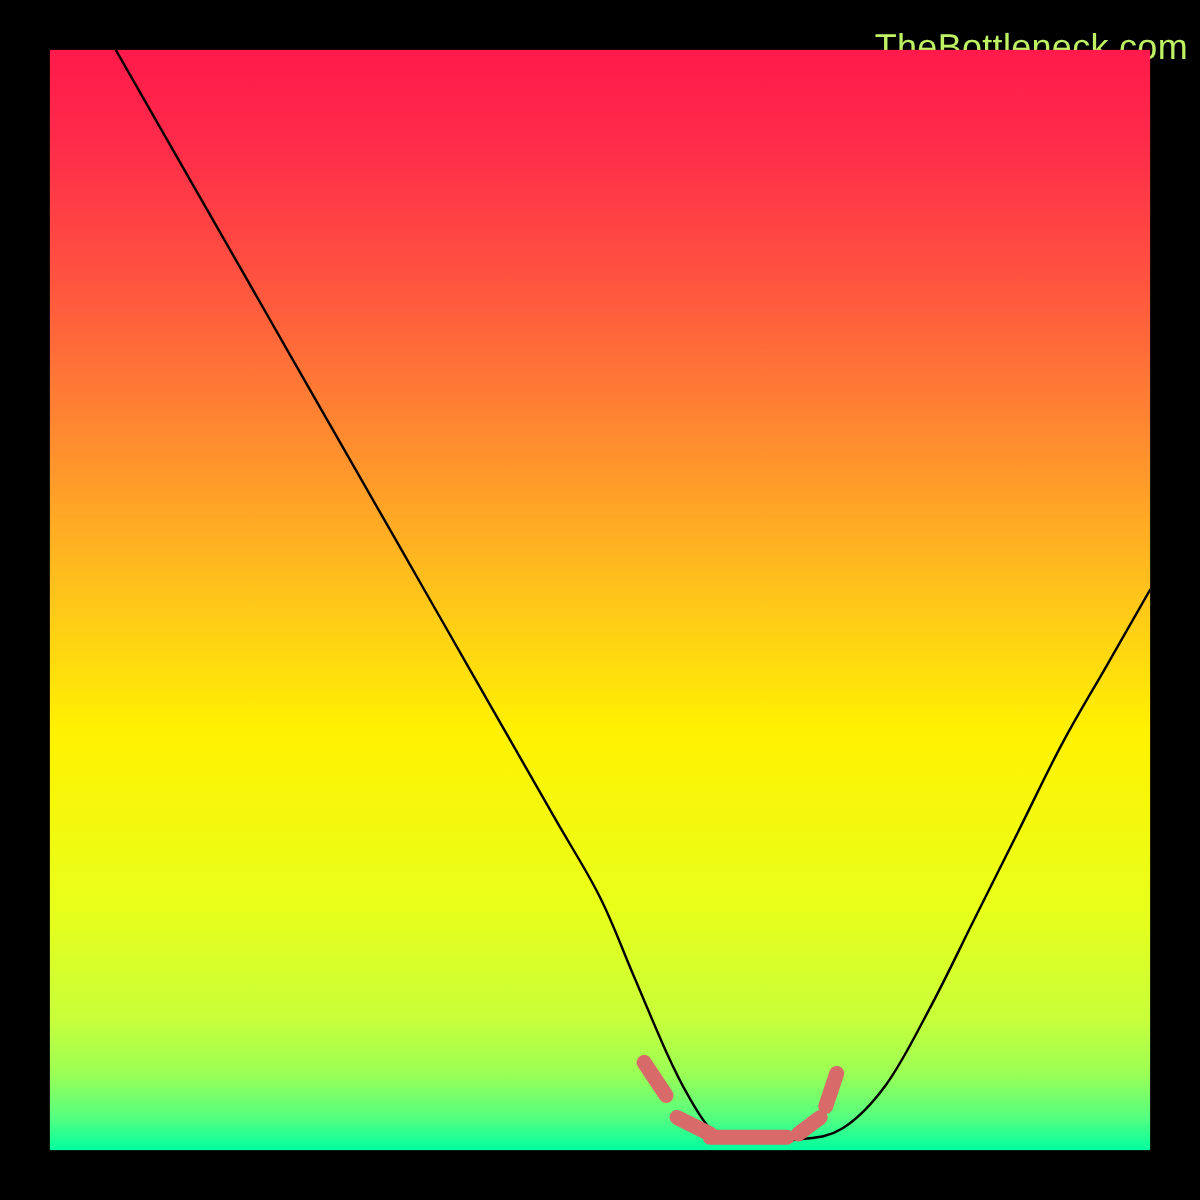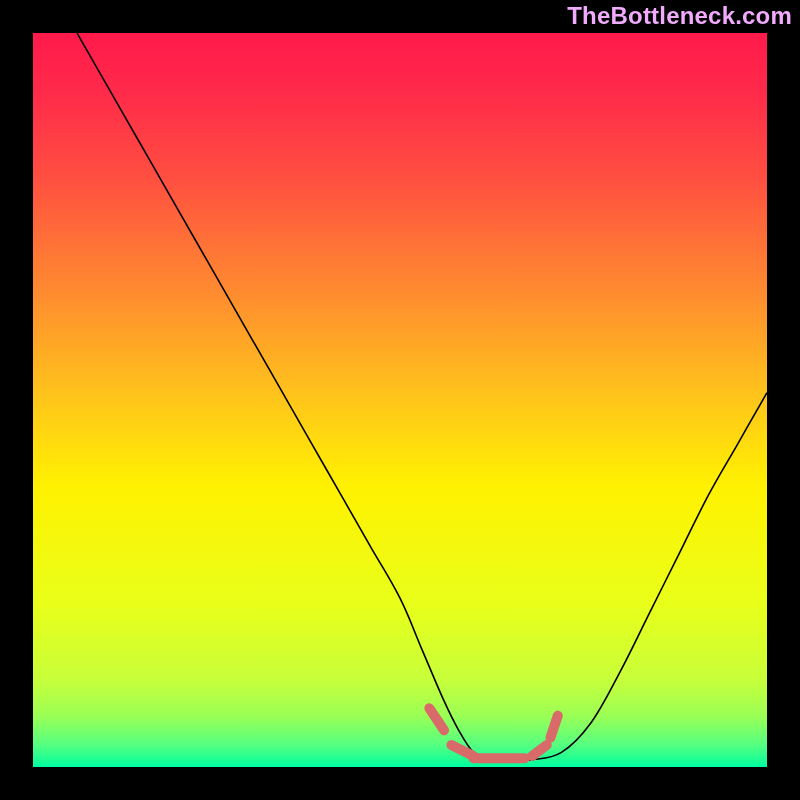--- a/index.html
+++ b/index.html
@@ -12,25 +12,25 @@
     overflow: hidden;
   }
   .frame {
     position: relative;
     width: 800px;
     height: 800px;
     background: #000;
   }
   .watermark {
     position: absolute;
-    top: 2px;
+    top: 18px;
     right: 8px;
-    color: #f0abfc;
+    color: #bef264;
     font-size: 24px;
-    font-weight: 700;
+    font-weight: 400;
     letter-spacing: 0.2px;
     user-select: none;
   }
   .plot-area {
     position: absolute;
     left: 33px;
     top: 33px;
     width: 734px;
     height: 734px;
     overflow: hidden;

